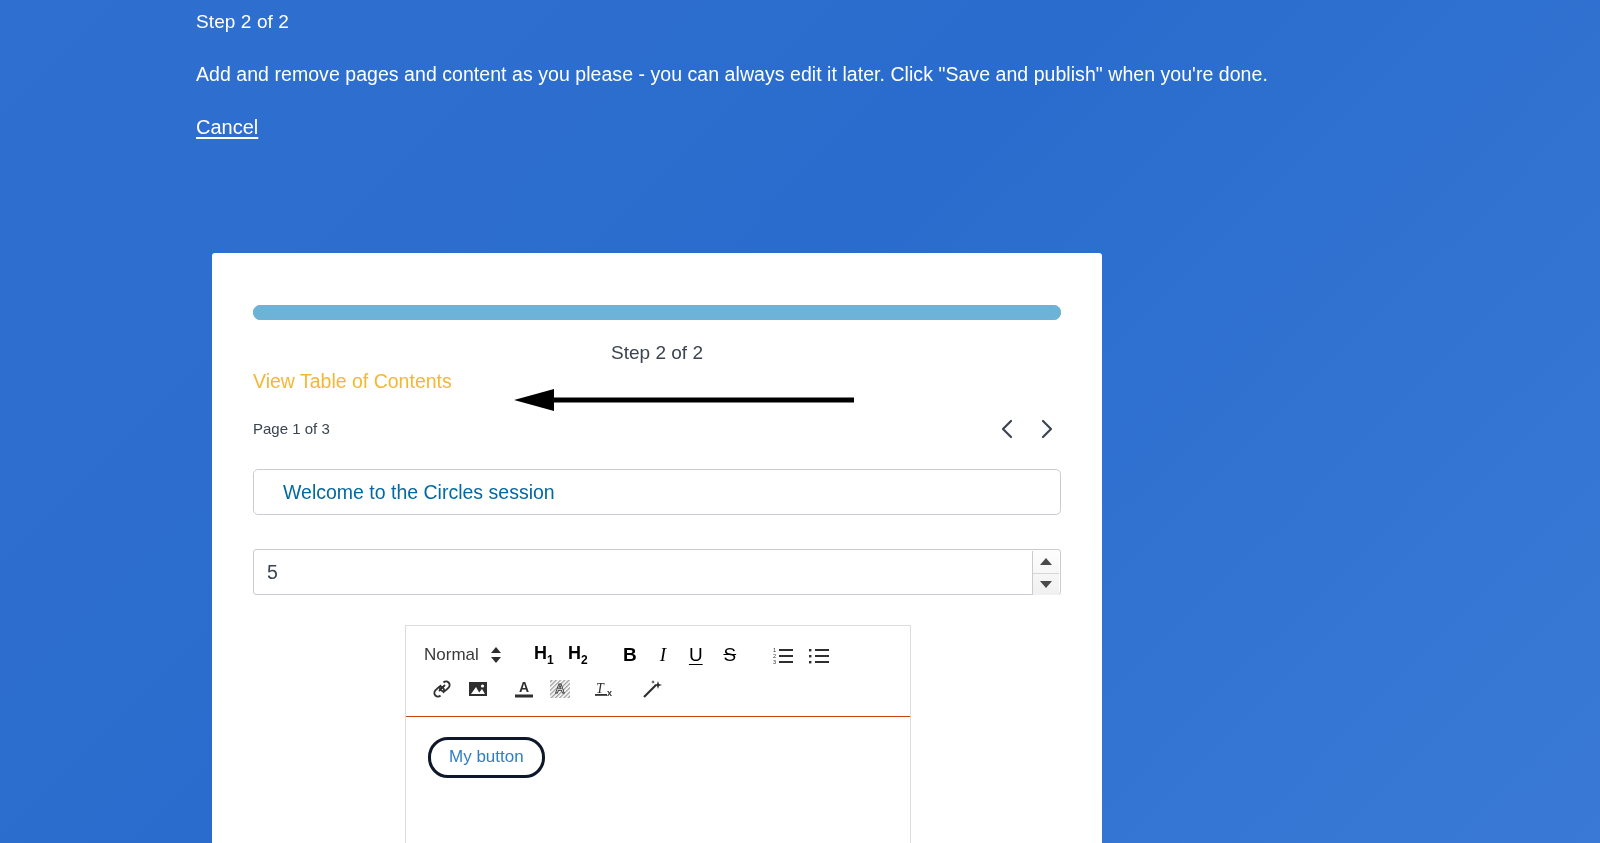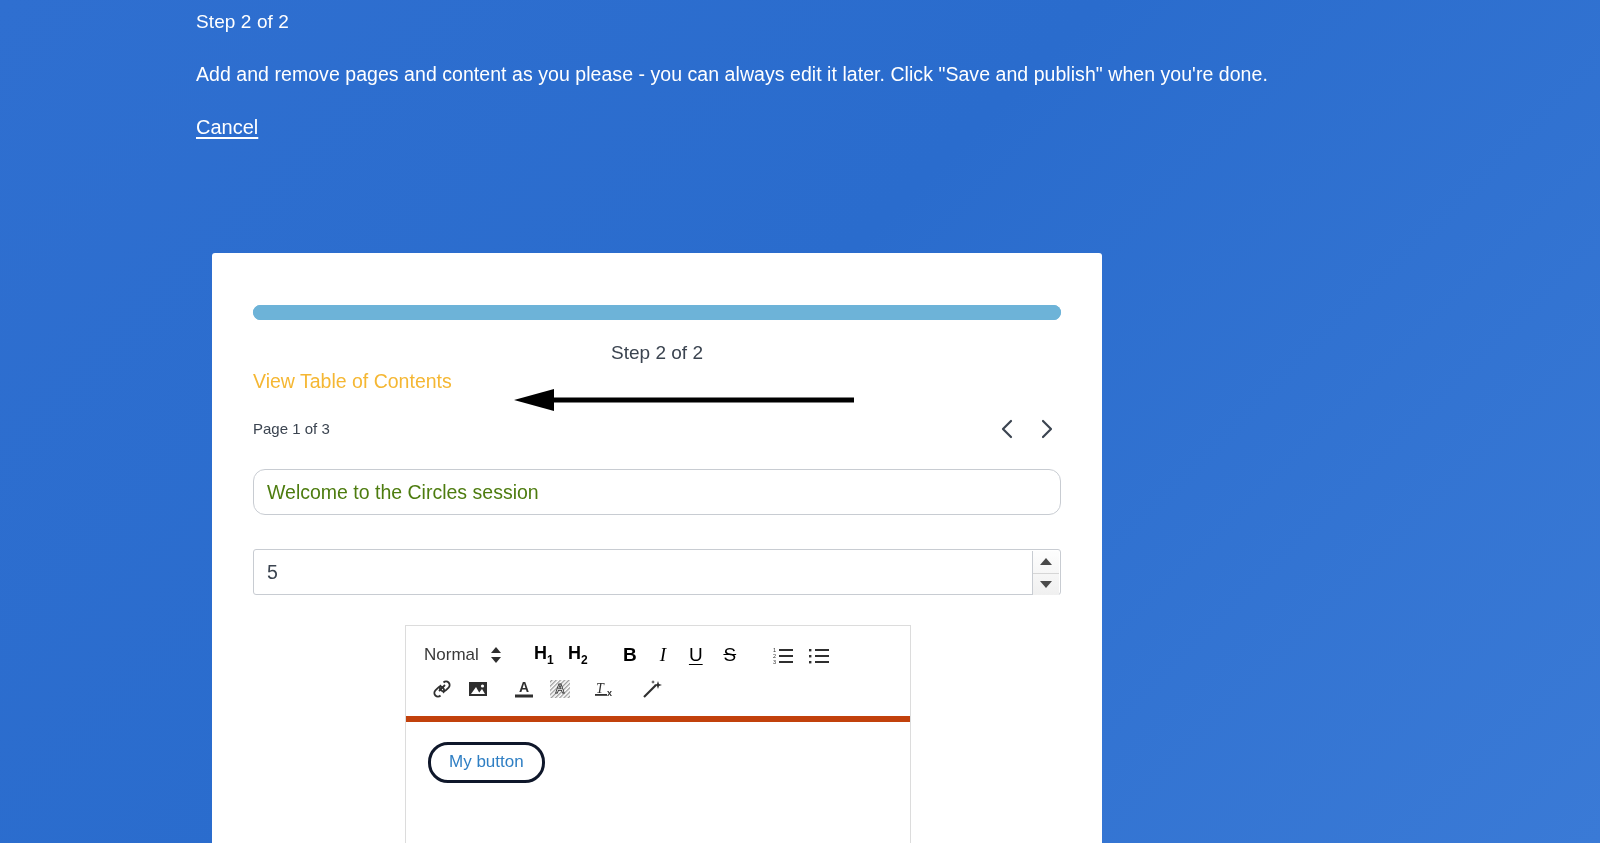--- a/index.html
+++ b/index.html
@@ -154,27 +154,27 @@
   }
 
   
   .field-title {
     position: absolute;
     left: 0;
     top: 216px;
     width: 808px;
     height: 46px;
     border: 1px solid #c8ccd2;
-    border-radius: 12px;
+    border-radius: 5px;
     background: #fff;
     display: flex;
     align-items: center;
-    padding: 0 13px;
+    padding: 0 29px;
     font-size: 19.5px;
-    color: #4d7c0f;
+    color: #0369a1;
     cursor: text;
   }
 
   
   .field-number {
     position: absolute;
     left: 0;
     top: 296px;
     width: 808px;
     height: 46px;
@@ -224,21 +224,21 @@
   .editor {
     position: absolute;
     left: 152px;
     top: 372px;
     width: 506px;
     height: 260px;
     border: 1px solid #dcdcdc;
     background: #fff;
   }
   .editor-toolbar {
-    border-bottom: 6px solid #c2410c;
+    border-bottom: 1px solid #c2410c;
     padding: 12px 10px 10px 18px;
   }
   .tb-row {
     display: flex;
     align-items: center;
     height: 34px;
   }
   .tb-item {
     display: flex;
     align-items: center;

